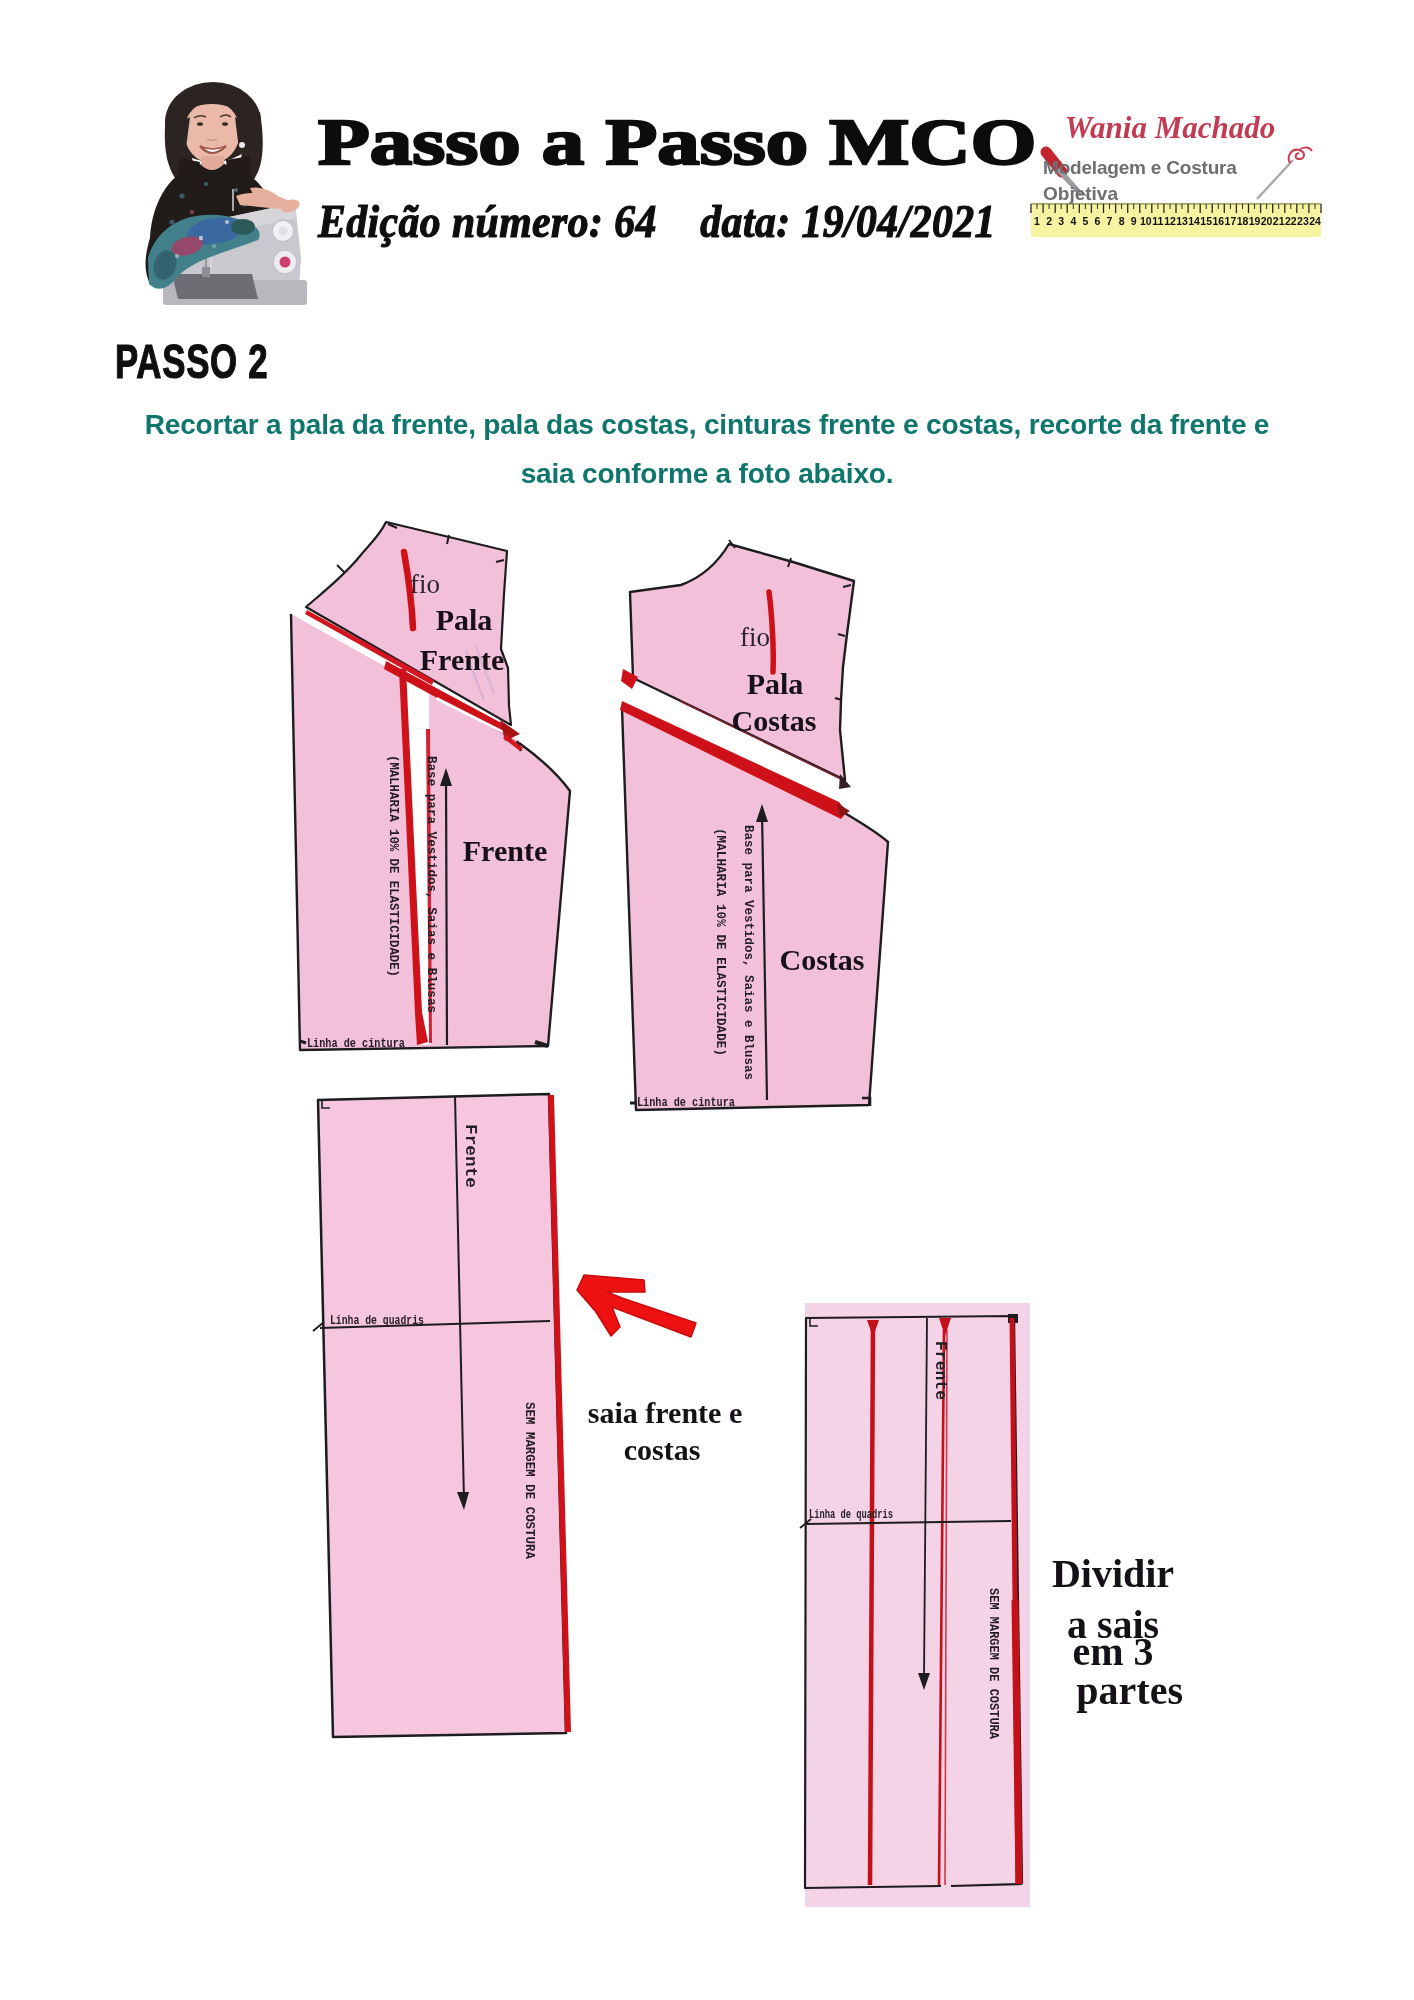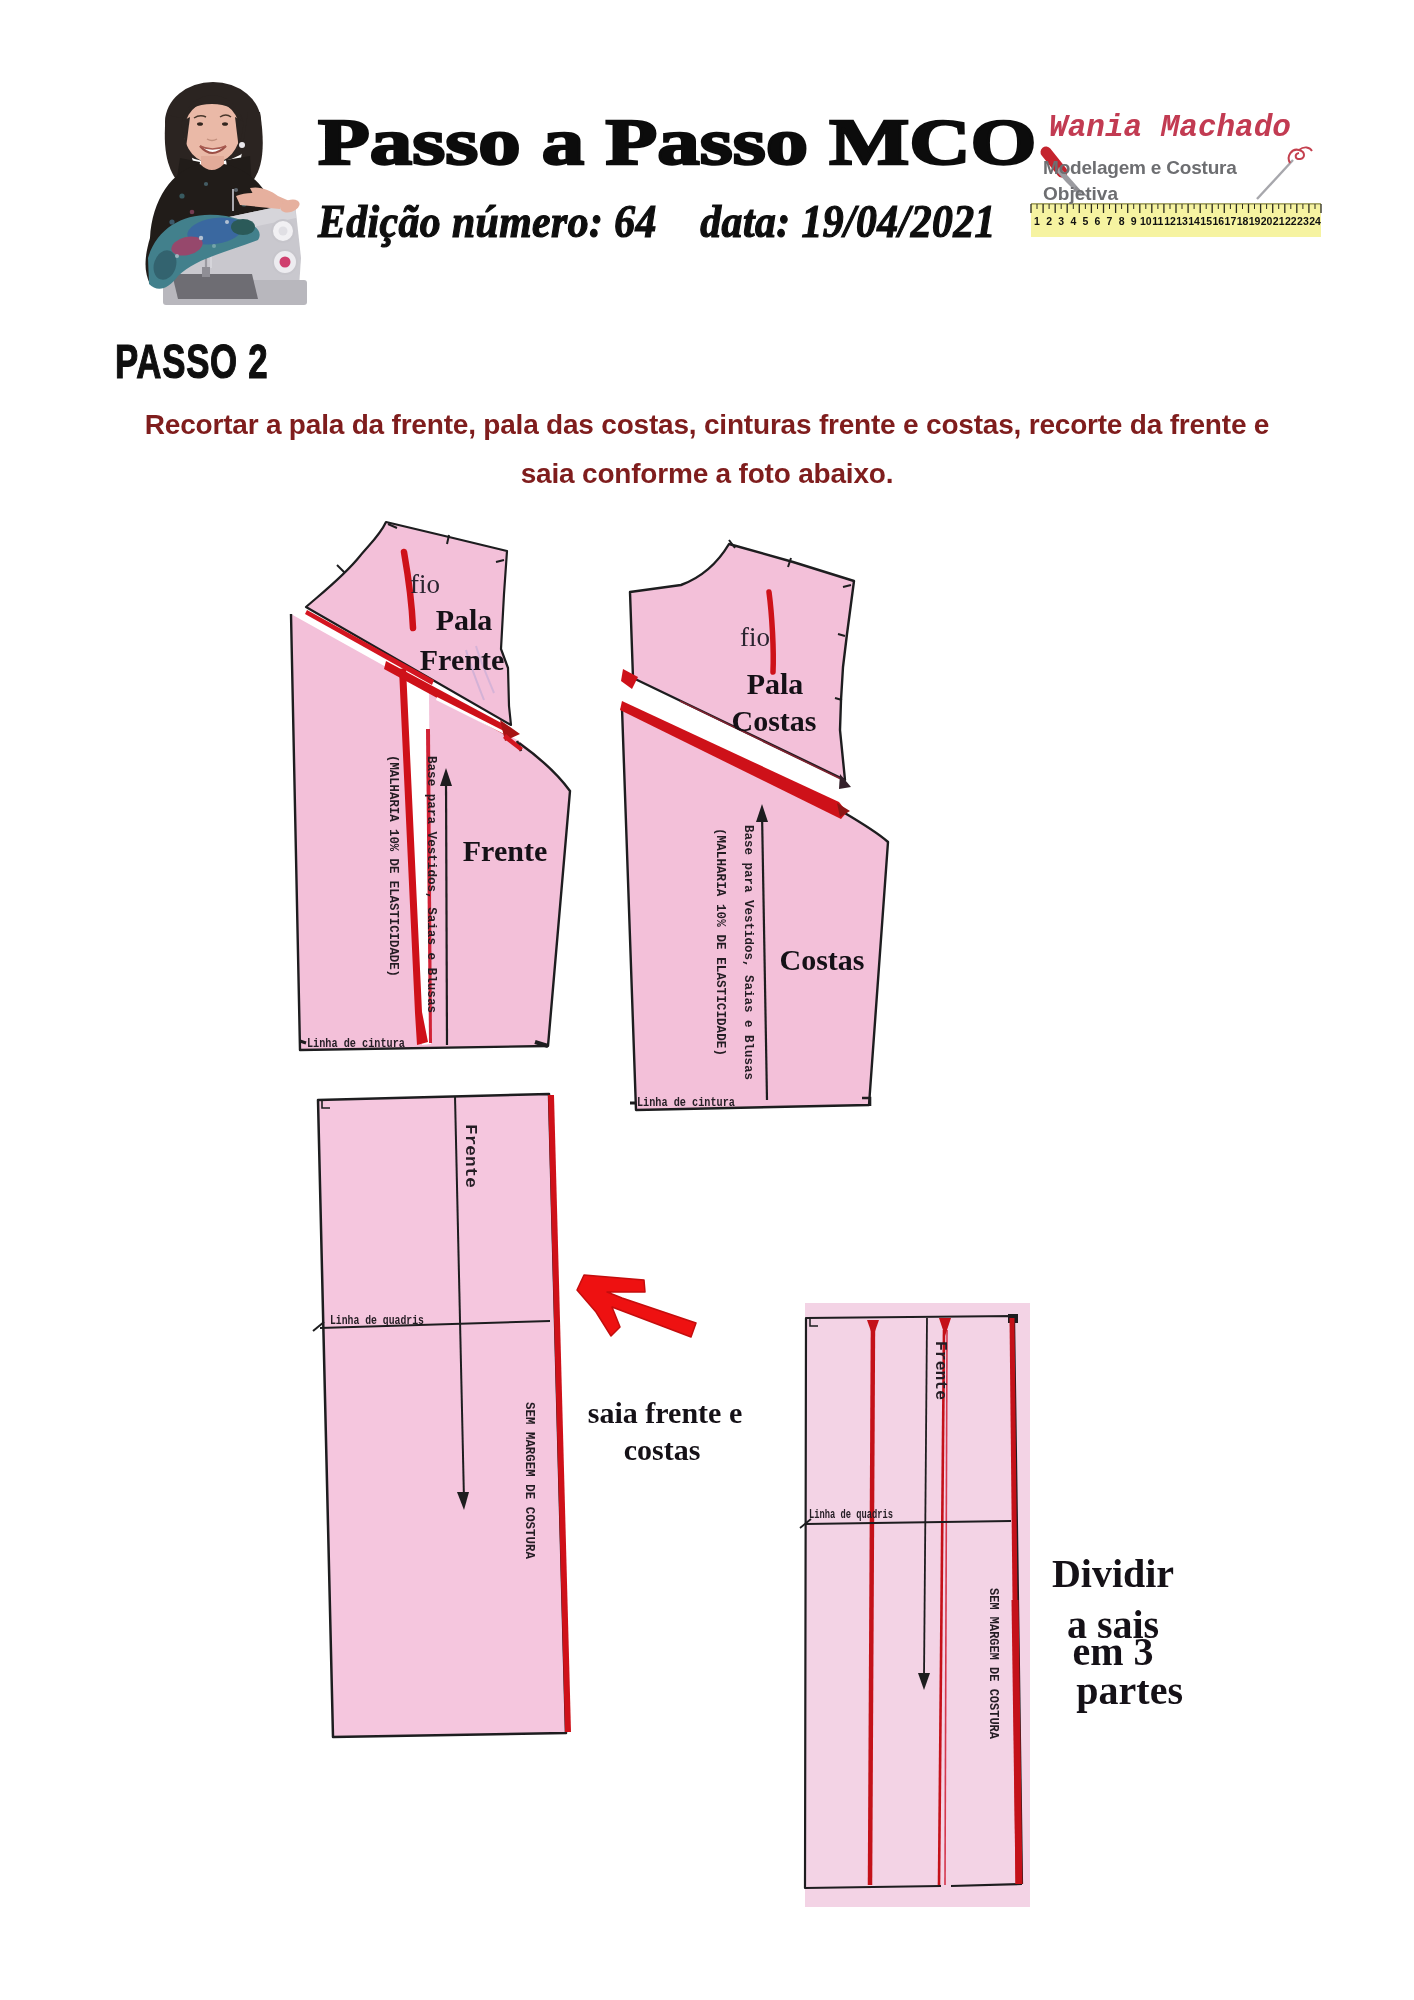--- a/index.html
+++ b/index.html
@@ -1,24 +1,24 @@
 <!DOCTYPE html>
 <html><head><meta charset="utf-8">
 <style>
 html,body{margin:0;padding:0;}
 body{width:1414px;height:2000px;position:relative;background:#fff;font-family:"Liberation Sans",sans-serif;overflow:hidden;}
 .abs{position:absolute;}
 .serifB{font-family:"Liberation Serif",serif;font-weight:bold;color:#151117;}
 #title{left:318px;top:109px;font-family:"Liberation Serif",serif;font-weight:bold;font-size:66px;line-height:1;color:#0c0c0c;-webkit-text-stroke:2.4px #0c0c0c;letter-spacing:0px;white-space:nowrap;transform:scaleX(1.285);transform-origin:0 0;}
 #edicao{left:318px;top:197px;font-family:"Liberation Serif",serif;font-style:italic;font-weight:bold;font-size:46px;line-height:1.1;color:#0e0e0e;-webkit-text-stroke:1.2px #0e0e0e;white-space:nowrap;letter-spacing:0.5px;transform:scaleX(0.906);transform-origin:0 0;}
-#wania{left:1040px;top:110px;width:260px;text-align:center;font-family:Liberation Mono, monospace;font-style:italic;font-weight:bold;font-size:31px;color:#c23b52;white-space:nowrap;}
+#wania{left:1040px;top:110px;width:260px;text-align:center;font-family:Liberation Serif, serif;font-style:italic;font-weight:bold;font-size:31px;color:#c23b52;white-space:nowrap;}
 #modelagem{left:1043px;top:157px;width:260px;text-align:left;font-weight:bold;font-size:19px;color:#6d6e71;letter-spacing:-0.2px;}
 #objetiva{left:1043px;top:183px;width:260px;text-align:left;font-weight:bold;font-size:19px;color:#6d6e71;}
 #passo2{left:115px;top:334px;font-weight:bold;font-size:48px;letter-spacing:1px;color:#0f0f0f;transform:scaleX(0.725);transform-origin:0 0;-webkit-text-stroke:1.2px #0f0f0f;}
-.para{left:0;width:1414px;text-align:center;font-weight:bold;font-size:28px;color:#7f1d1d;letter-spacing:-0.2px;}
+.para{left:0;width:1414px;text-align:center;font-weight:bold;font-size:28px;color:#0f766e;letter-spacing:-0.2px;}
 #para1{top:409px;}
 #para2{top:458px;}
 .plabel{text-align:center;white-space:nowrap;}
 #palaF1{left:403px;width:122px;top:603px;font-size:30px;}
 #palaF2{left:394px;width:136px;top:643px;font-size:30px;}
 #palaC1{left:714px;width:122px;top:667px;font-size:30px;}
 #palaC2{left:706px;width:136px;top:704px;font-size:30px;}
 #frenteBig{left:445px;width:120px;top:834px;font-size:30px;}
 #costasBig{left:762px;width:120px;top:943px;font-size:30px;}
 #fioF{left:410px;top:569px;font-family:"Liberation Serif",serif;font-size:27px;color:#2a2430;}

